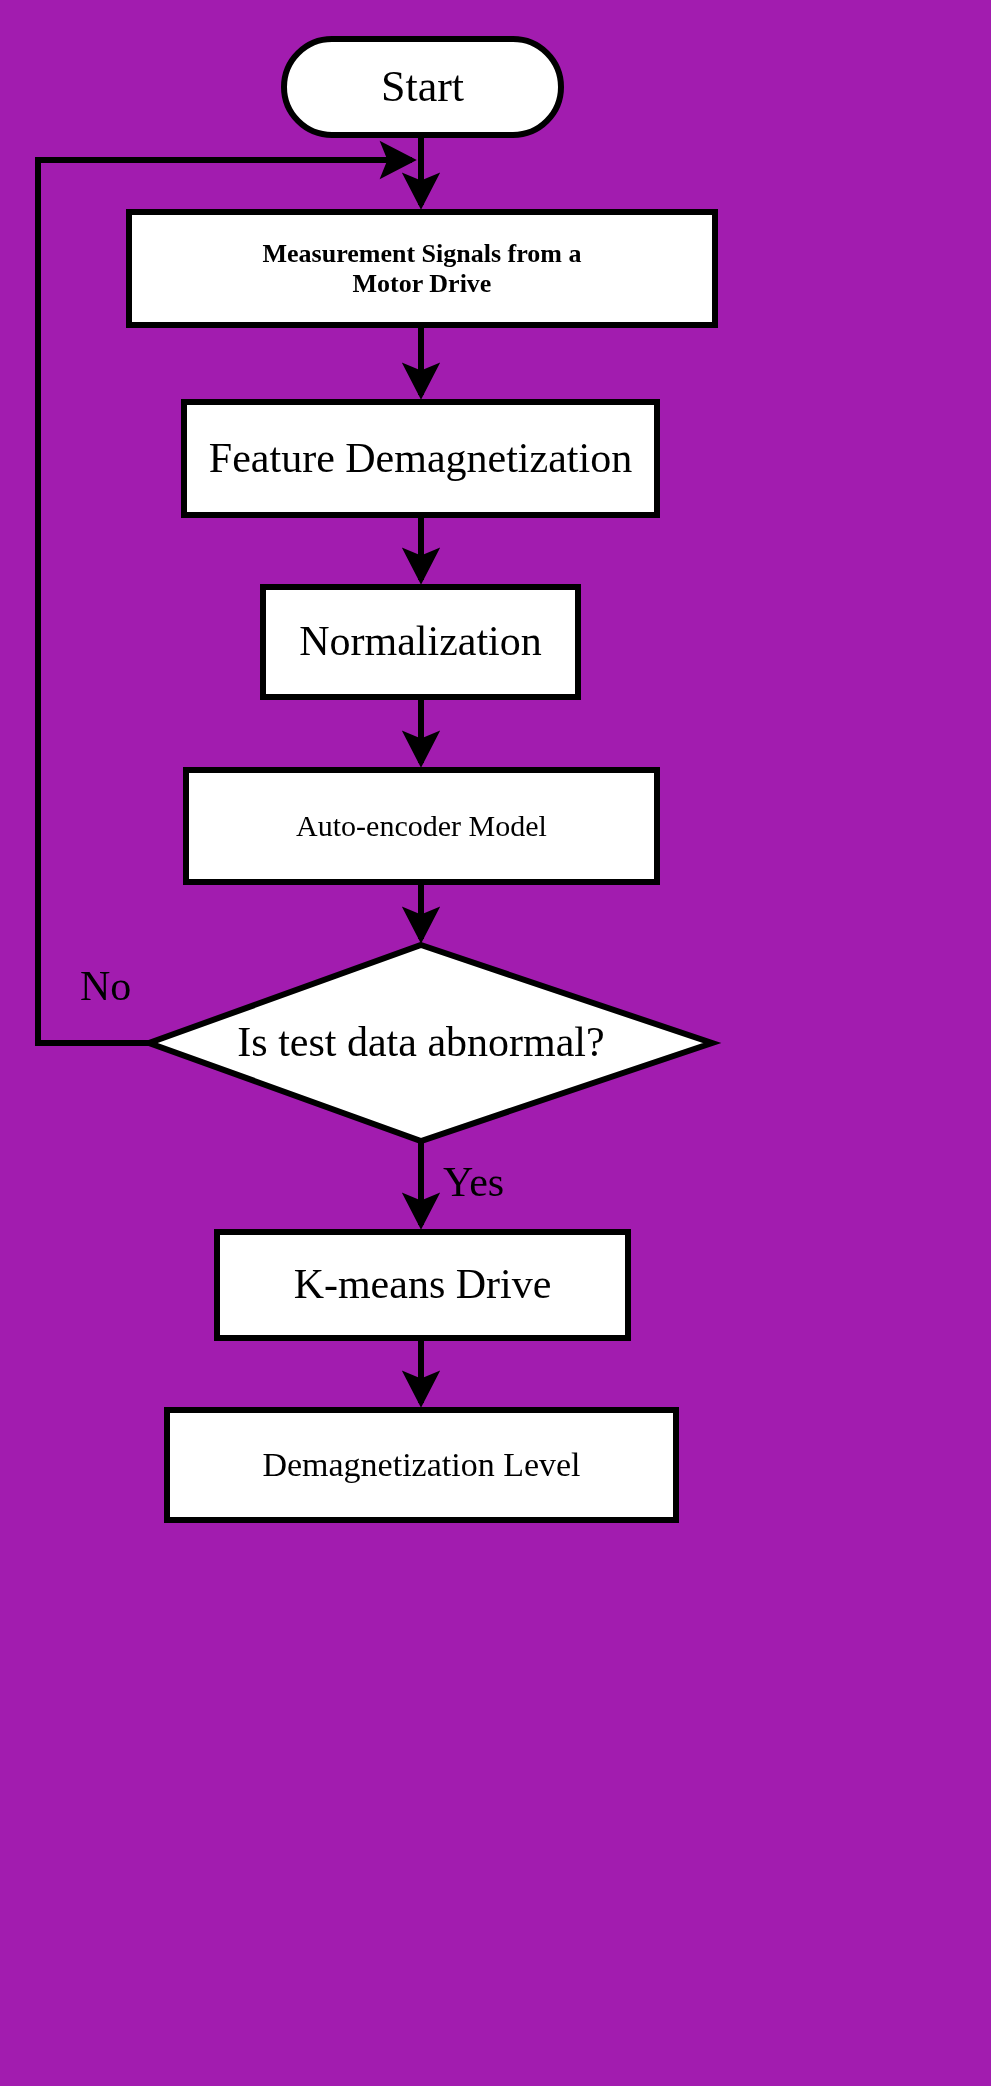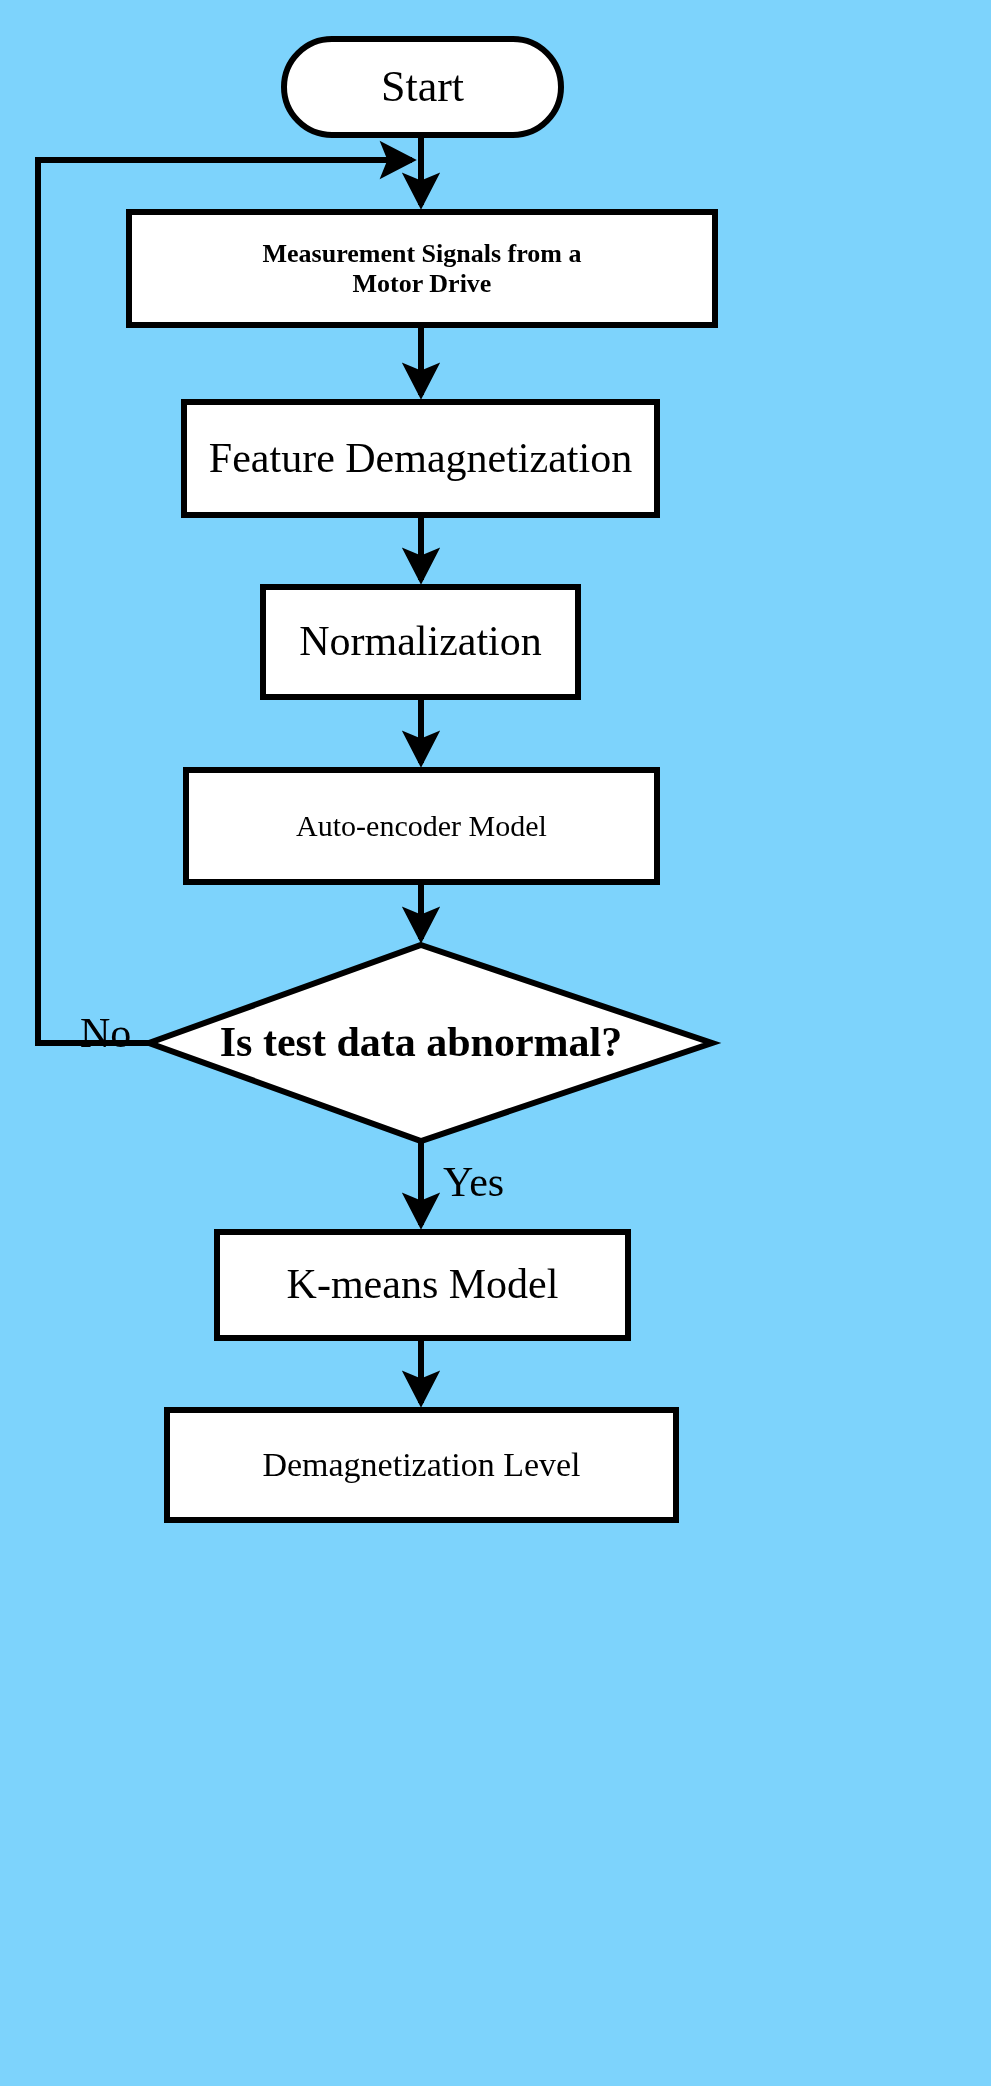--- a/index.html
+++ b/index.html
@@ -8,21 +8,21 @@
     padding: 0;
     background: #ffffff;
   }
   body {
     font-family: "Liberation Serif", "DejaVu Serif", serif;
   }
   #canvas {
     position: relative;
     width: 991px;
     height: 2086px;
-    background: #7dd3fc;
+    background: #a21caf;
     overflow: hidden;
   }
   #flow-svg {
     position: absolute;
     left: 0;
     top: 0;
     width: 991px;
     height: 2086px;
   }
   .node-text {
@@ -95,23 +95,23 @@
 
   <div class="node-text" style="left:129px; top:212px; width:586px; height:113px; font-size:26px;font-weight:bold;">Measurement Signals from a
 Motor Drive</div>
 
   <div class="node-text" style="left:184px; top:402px; width:473px; height:113px; font-size:42px;">Feature Demagnetization</div>
 
   <div class="node-text" style="left:263px; top:587px; width:315px; height:110px; font-size:42px;">Normalization</div>
 
   <div class="node-text" style="left:186px; top:770px; width:471px; height:112px; font-size:30px;">Auto-encoder Model</div>
 
-  <div class="node-text" style="left:176px; top:995px; width:490px; height:96px; font-size:42px;font-weight:bold;">Is test data abnormal?</div>
+  <div class="node-text" style="left:176px; top:995px; width:490px; height:96px; font-size:42px;">Is test data abnormal?</div>
 
-  <div class="node-text" style="left:217px; top:1232px; width:411px; height:106px; font-size:42px;">K-means Model</div>
+  <div class="node-text" style="left:217px; top:1232px; width:411px; height:106px; font-size:42px;">K-means Drive</div>
 
   <div class="node-text" style="left:167px; top:1410px; width:509px; height:110px; font-size:34px;">Demagnetization Level</div>
 
-  <div class="edge-label" style="left:80px; top:1009px; font-size:42px;">No</div>
+  <div class="edge-label" style="left:80px; top:962px; font-size:42px;">No</div>
 
   <div class="edge-label" style="left:443px; top:1158px; font-size:42px;text-align:center;">Yes</div>
 
 </div>
 
 </body></html>

